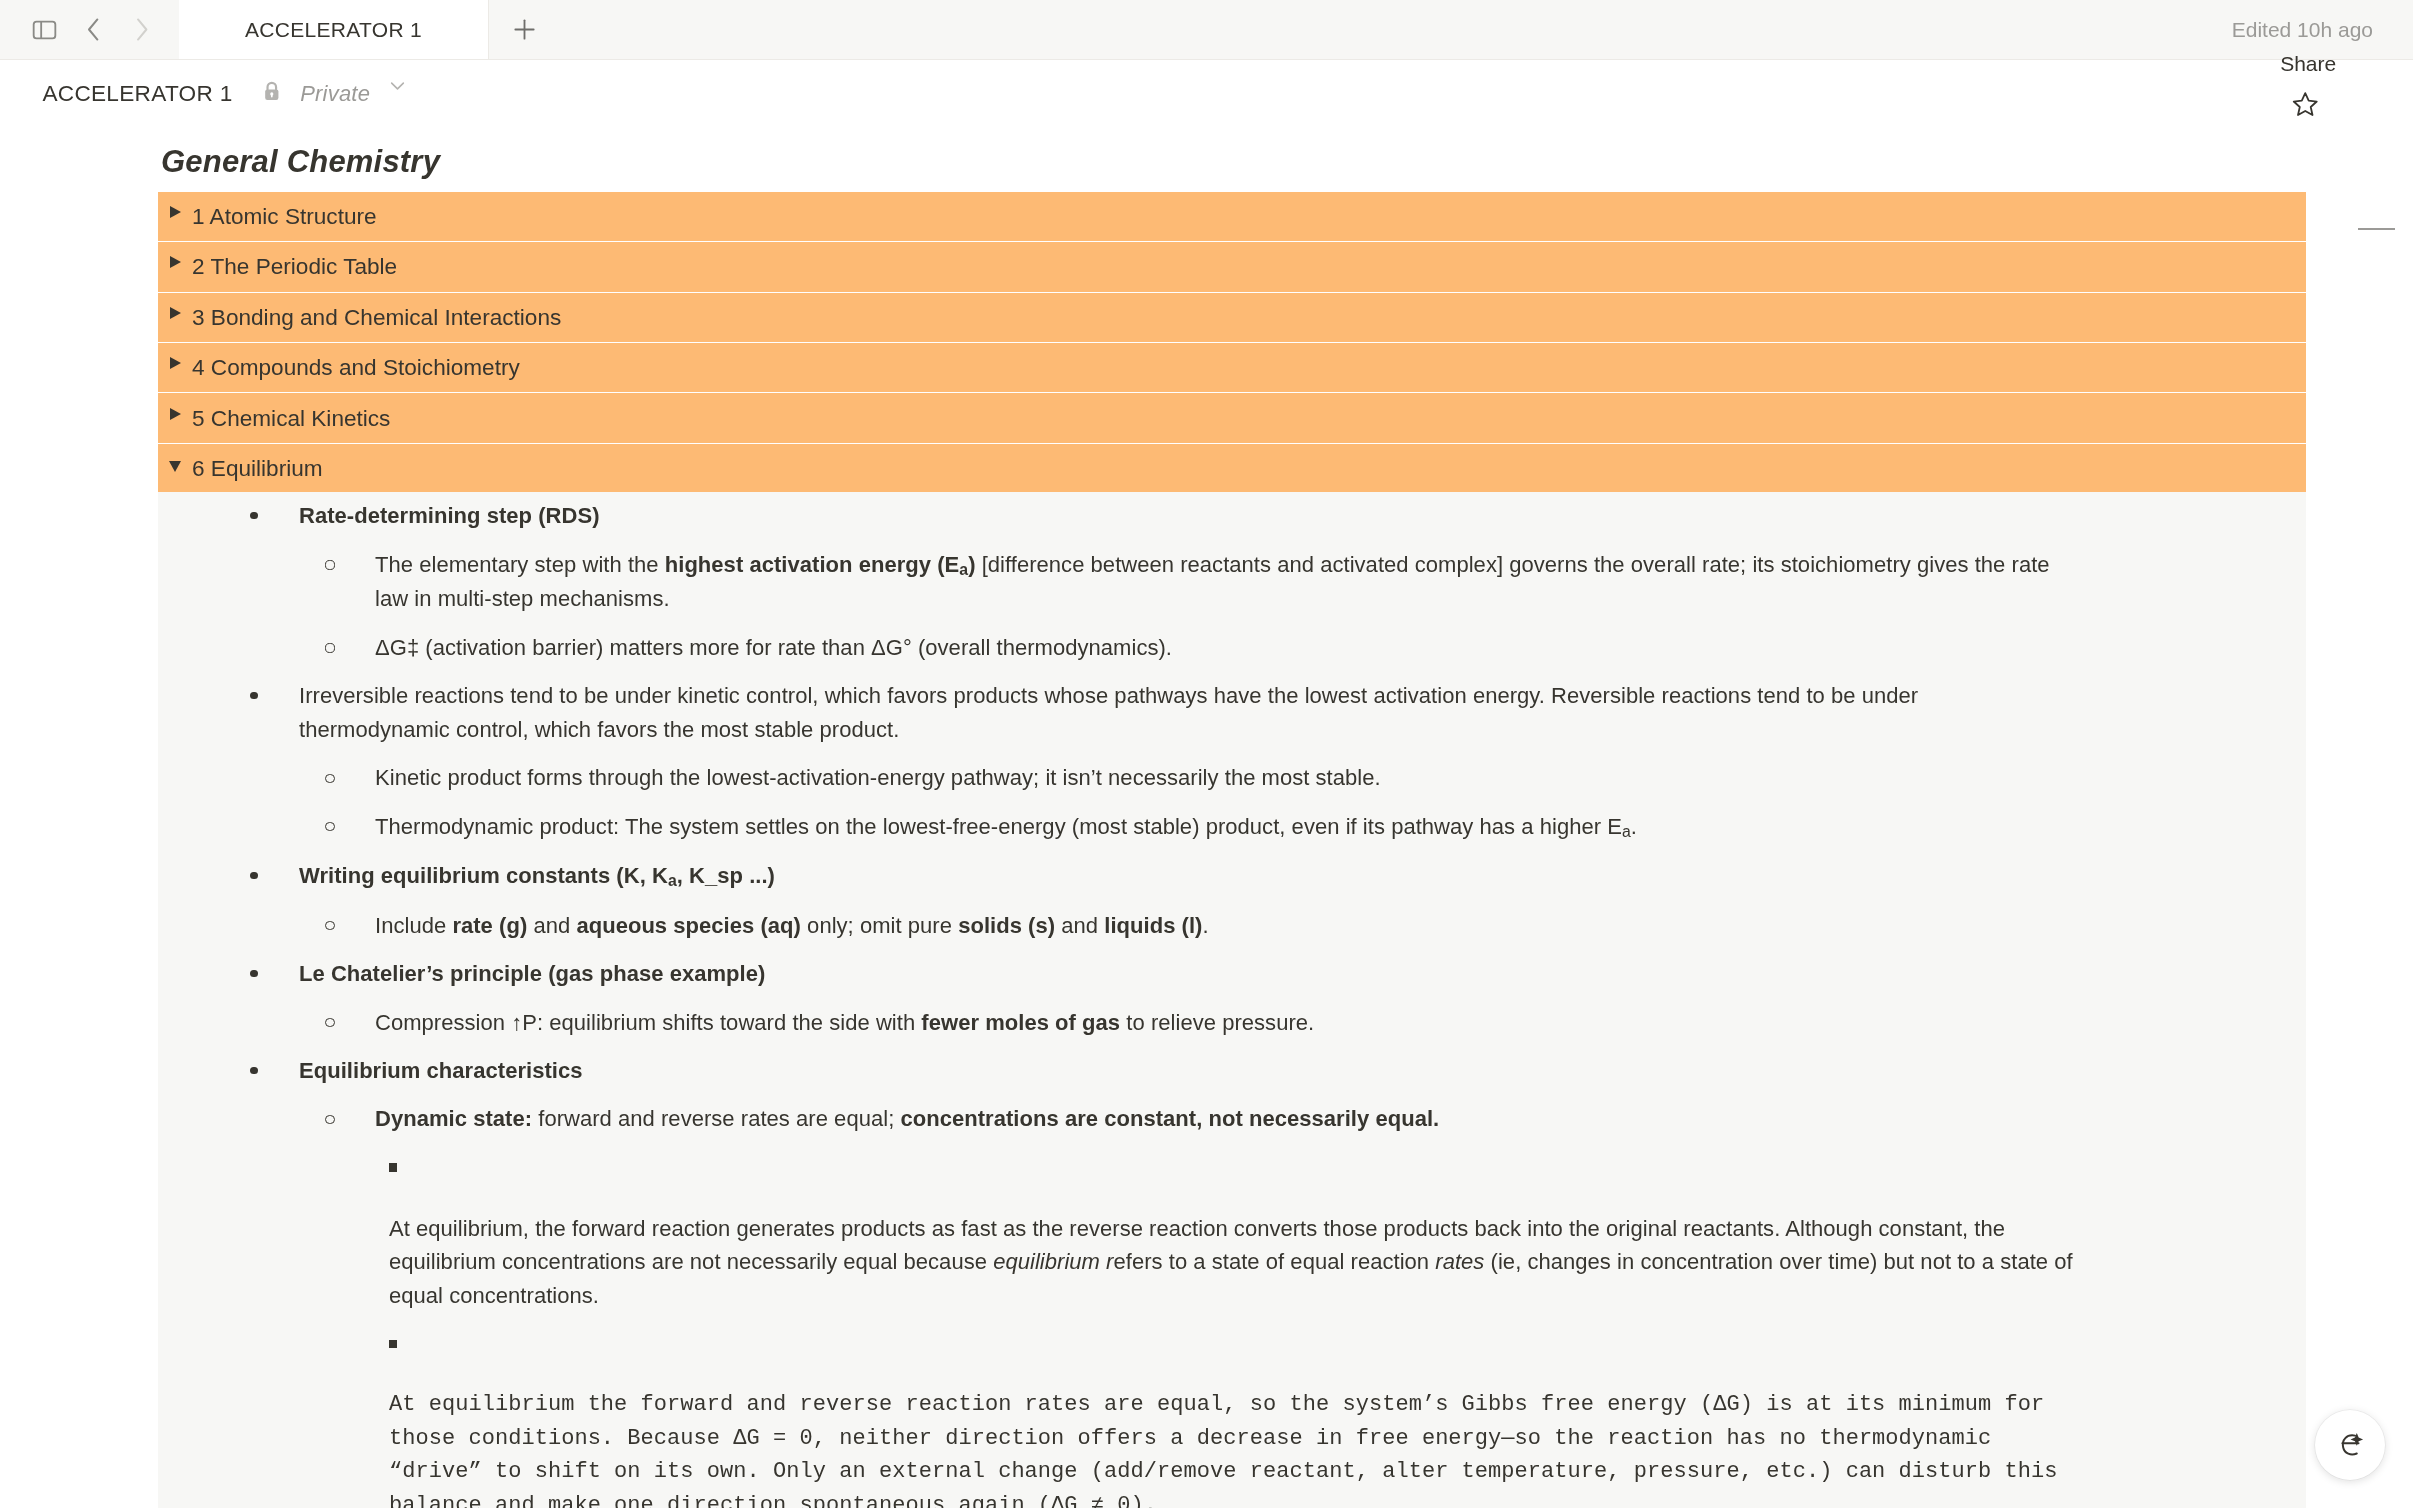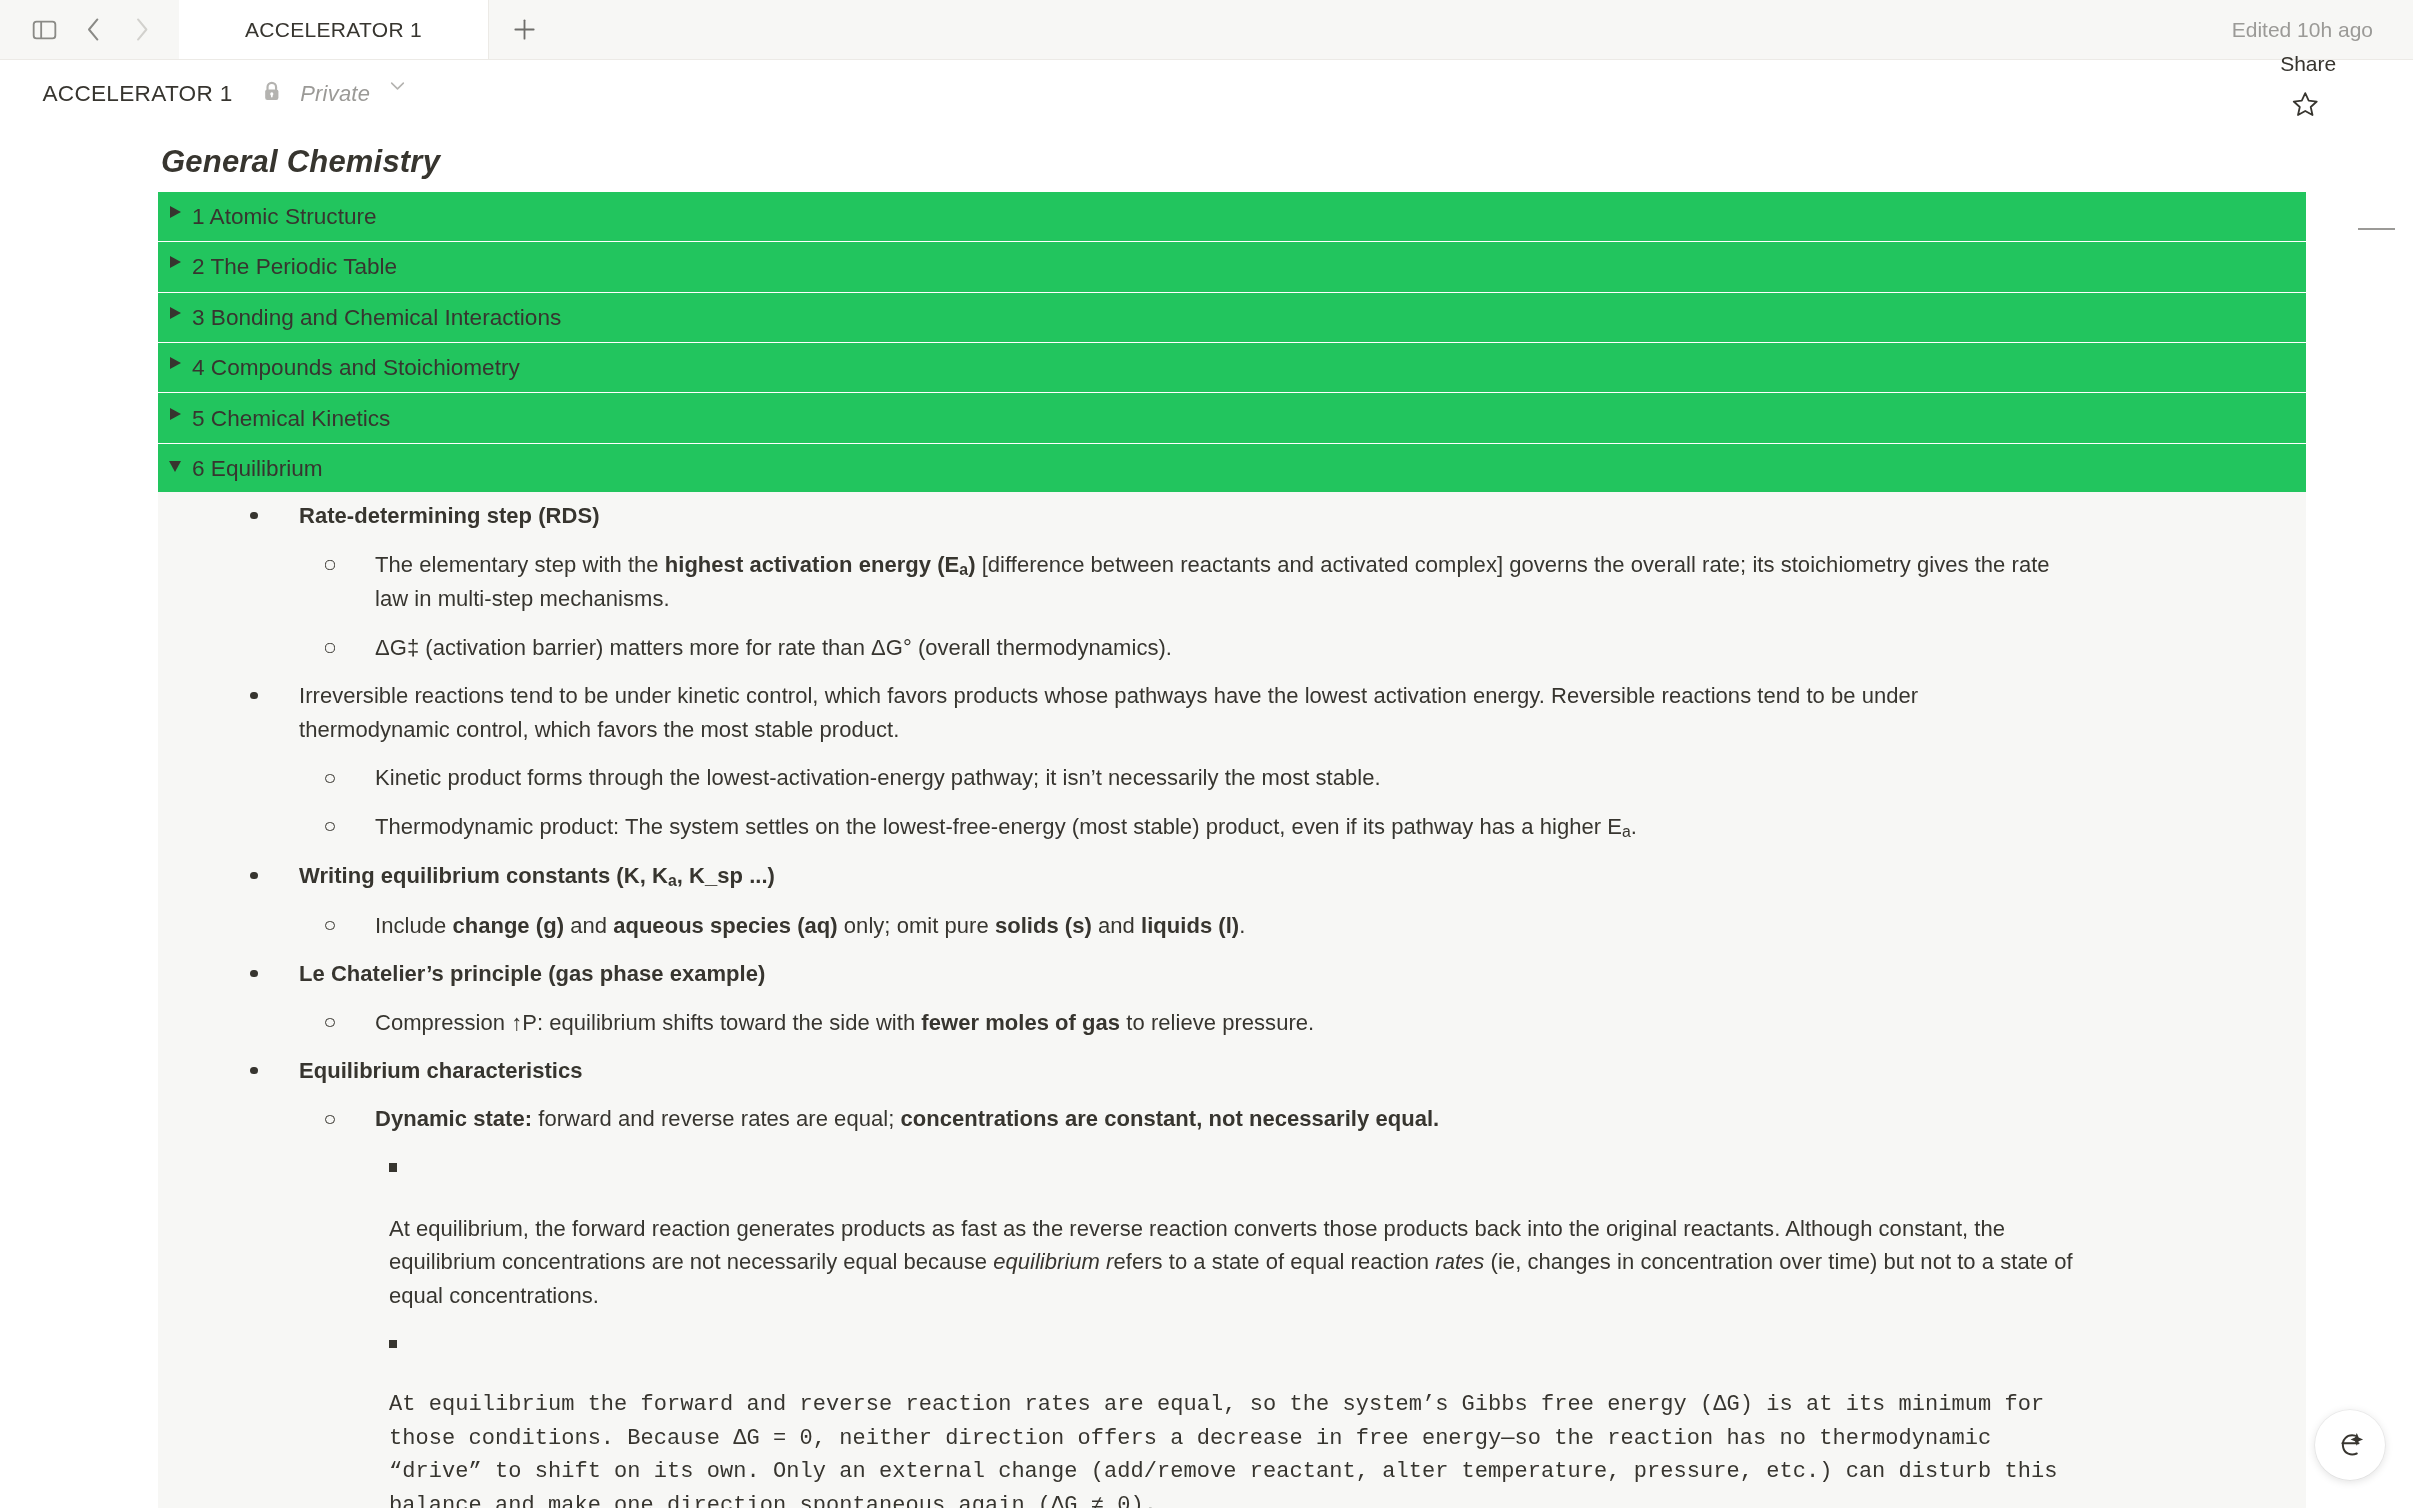--- a/index.html
+++ b/index.html
@@ -130,21 +130,21 @@
     font-size: 31px;
     font-weight: bold;
     font-style: italic;
     color: #37352f;
     margin: 0 0 11.7px 161px;
     letter-spacing: 0.2px;
   }
 
   
   .toggle {
-    background: #22c55e;
+    background: #fdba74;
     margin: 0 107px 0 158px;
     padding: 7.5px 0 7.5px 0;
     display: flex;
     align-items: flex-start;
     min-height: 48px;
     border-bottom: 1.7px solid #ffffff;
   }
   .toggle-arrow {
     width: 34px;
     flex: 0 0 34px;
@@ -402,21 +402,21 @@
         <div class="bullet">
             <div class="dot-solid"></div>
           </div>
         <div class="txt"><b><span>Writing equilibrium constants (K, K</span><sub>a</sub><span>, K_sp ...)</span></b></div>
       </div>
 
       <div class="lvl2">
         <div class="bullet">
             <div class="dot-hollow"></div>
           </div>
-        <div class="txt"><span>Include </span><b>change (g)</b><span> and </span><b>aqueous species (aq)</b><span> only; omit pure </span><b>solids (s)</b><span> and </span><b>liquids (l)</b><span>.</span></div>
+        <div class="txt"><span>Include </span><b>rate (g)</b><span> and </span><b>aqueous species (aq)</b><span> only; omit pure </span><b>solids (s)</b><span> and </span><b>liquids (l)</b><span>.</span></div>
       </div>
 
 
       <div class="lvl1">
         <div class="bullet">
             <div class="dot-solid"></div>
           </div>
         <div class="txt"><b>Le Chatelier’s principle (gas phase example)</b></div>
       </div>
 

